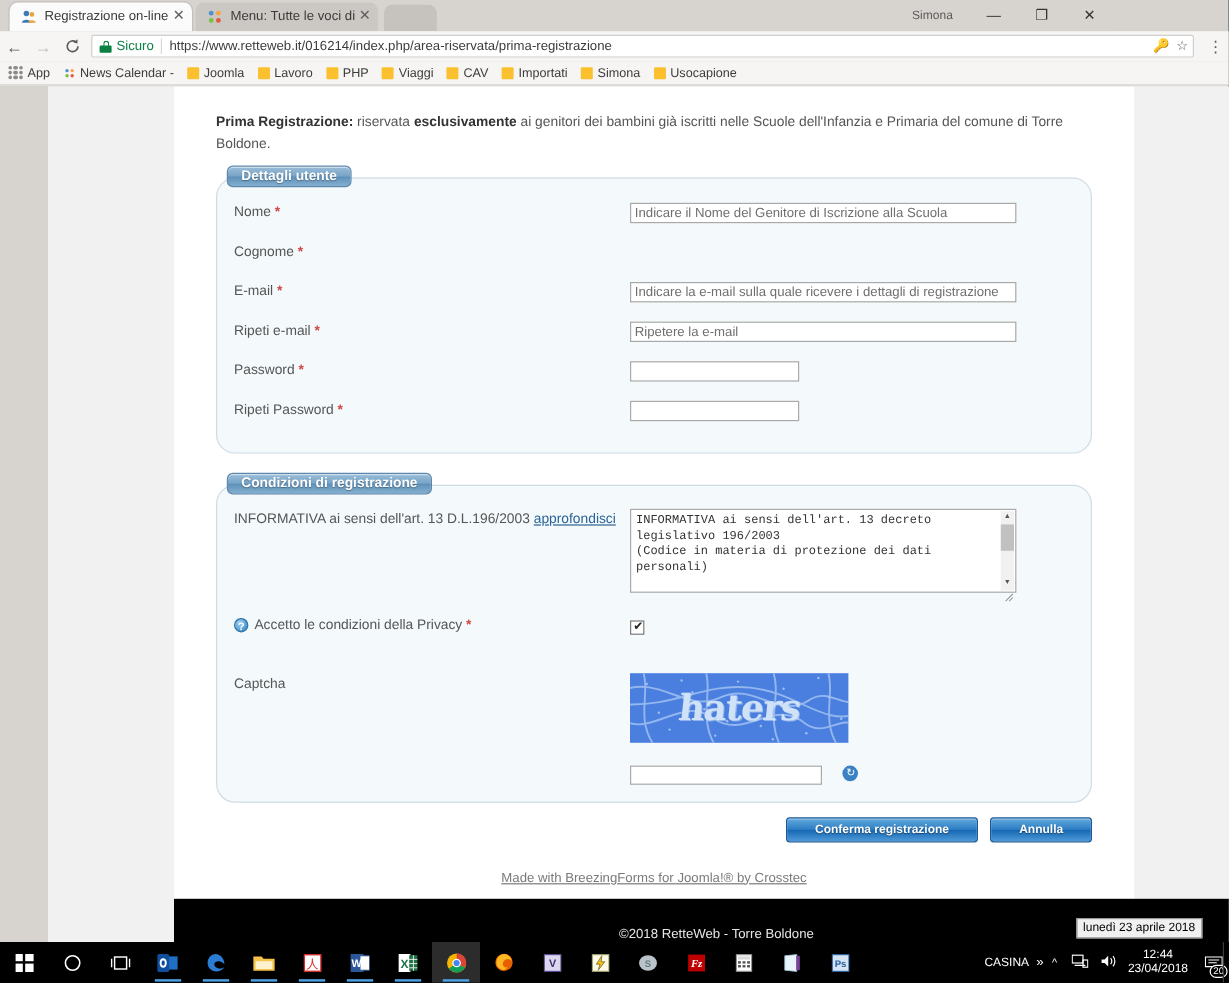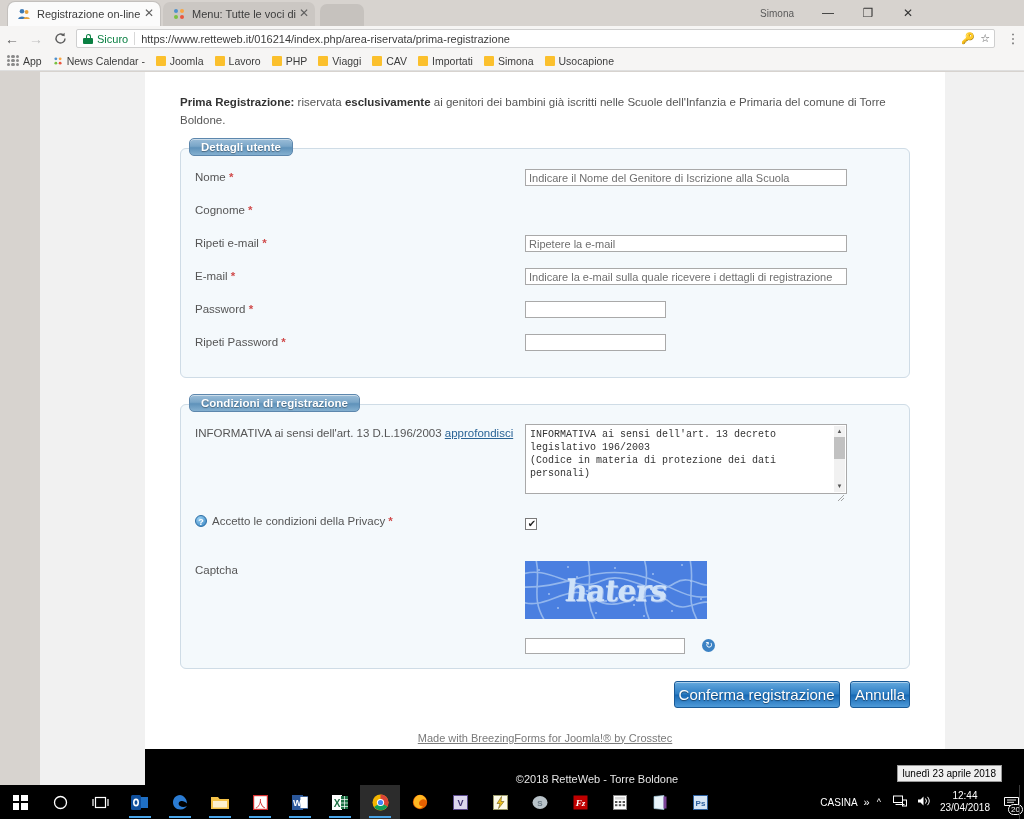--- a/index.html
+++ b/index.html
@@ -107,21 +107,21 @@
   .vscroll .thumb { position: absolute; left: 2px; top: 108px; width: 11px; height: 430px;
                     background: #c1c1c1; border-radius: 1px; }
 
   
   .content { position: absolute; left: 105px; top: 0; width: 800px; }
   .intro { margin: 22px 35px 0 35px; font-size: 11.5px; color: #555; line-height: 1.55; }
   .intro b { color: #333; }
 
   fieldset.fs {
     margin: 18px 35px 0 35px; padding: 16px 14px 14px 14px;
-    border: 1px solid #cfdce6; border-radius: 6px;
+    border: 1px solid #cfdce6; border-radius: 16px;
     background: #f4f9fc; position: relative;
   }
   fieldset.fs legend {
     position: absolute; left: 8px; top: -11px;
     padding: 2px 11px; font-size: 11.5px; color: #fff; font-weight: bold;
     border-radius: 5px; border: 1px solid #5d87ad;
     background: linear-gradient(to bottom, #9bbdd8 0%, #7aa6c8 45%, #5f92ba 55%, #84b0d0 100%);
     text-shadow: 0 1px 1px rgba(0,0,0,.35);
     box-shadow: inset 0 1px 0 rgba(255,255,255,.5);
   }
@@ -180,22 +180,22 @@
   }
   .reload-icon {
     width: 13px; height: 13px; border-radius: 50%; display: inline-block;
     background: #3b82c4; color: #fff; font-size: 9px; line-height: 13px;
     text-align: center; margin-left: 13px; vertical-align: middle;
   }
 
   .btnbar { margin: 12px 35px 0 35px; text-align: right; }
   button.btn {
     font-family: "Liberation Sans", sans-serif;
-    font-size: 15px; font-weight: normal; color: #fff; cursor: pointer;
-    padding: 4px 4px; margin-left: 6px;
+    font-size: 10px; font-weight: bold; color: #fff; cursor: pointer;
+    padding: 4px 23px; margin-left: 6px;
     border: 1px solid #1a5a96; border-radius: 3px;
     background: linear-gradient(to bottom, #64a9de 0%, #2d7ec4 48%, #1668b4 52%, #4e9ad8 100%);
     text-shadow: 0 1px 1px rgba(0,0,0,.45);
     box-shadow: inset 0 1px 0 rgba(255,255,255,.45);
   }
   .madewith { margin-top: 24px; text-align: center; font-size: 11px; }
   .madewith a { color: #7a7a7a; text-decoration: underline; }
 
   .blackfoot {
     position: absolute; left: 105px; top: 677px; width: 904px; height: 36px;
@@ -384,35 +384,35 @@
           <div class="row">
             <div class="lbl">
               <span>Cognome</span>
               <span class="req">*</span>
             </div>
           </div>
 
 
           <div class="row">
             <div class="lbl">
+              <span>E-mail</span>
+              <span class="req">*</span>
+            </div>
+            <div class="fld">
+              <input class="txt wide" type="text" placeholder="Indicare la e-mail sulla quale ricevere i dettagli di registrazione" style="">
+            </div>
+          </div>
+
+          <div class="row">
+            <div class="lbl">
               <span>Ripeti e-mail</span>
               <span class="req">*</span>
             </div>
             <div class="fld">
               <input class="txt wide" type="text" placeholder="Ripetere la e-mail" style="">
-            </div>
-          </div>
-
-          <div class="row">
-            <div class="lbl">
-              <span>E-mail</span>
-              <span class="req">*</span>
-            </div>
-            <div class="fld">
-              <input class="txt wide" type="text" placeholder="Indicare la e-mail sulla quale ricevere i dettagli di registrazione" style="">
             </div>
           </div>
 
           <div class="row">
             <div class="lbl">
               <span>Password</span>
               <span class="req">*</span>
             </div>
             <div class="fld">
               <input class="txt narrow" type="password" style="">

